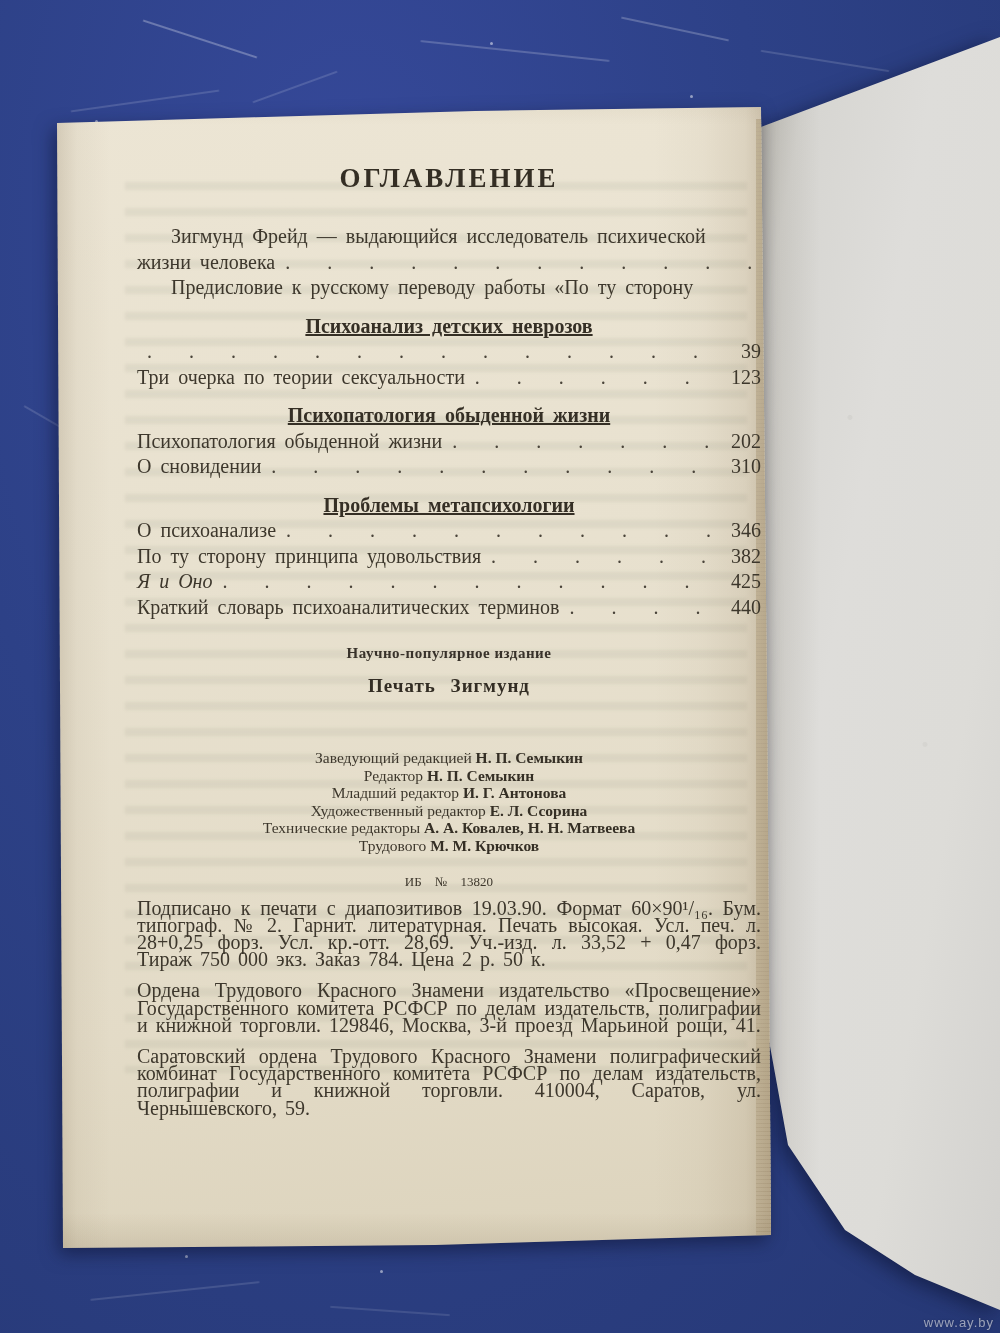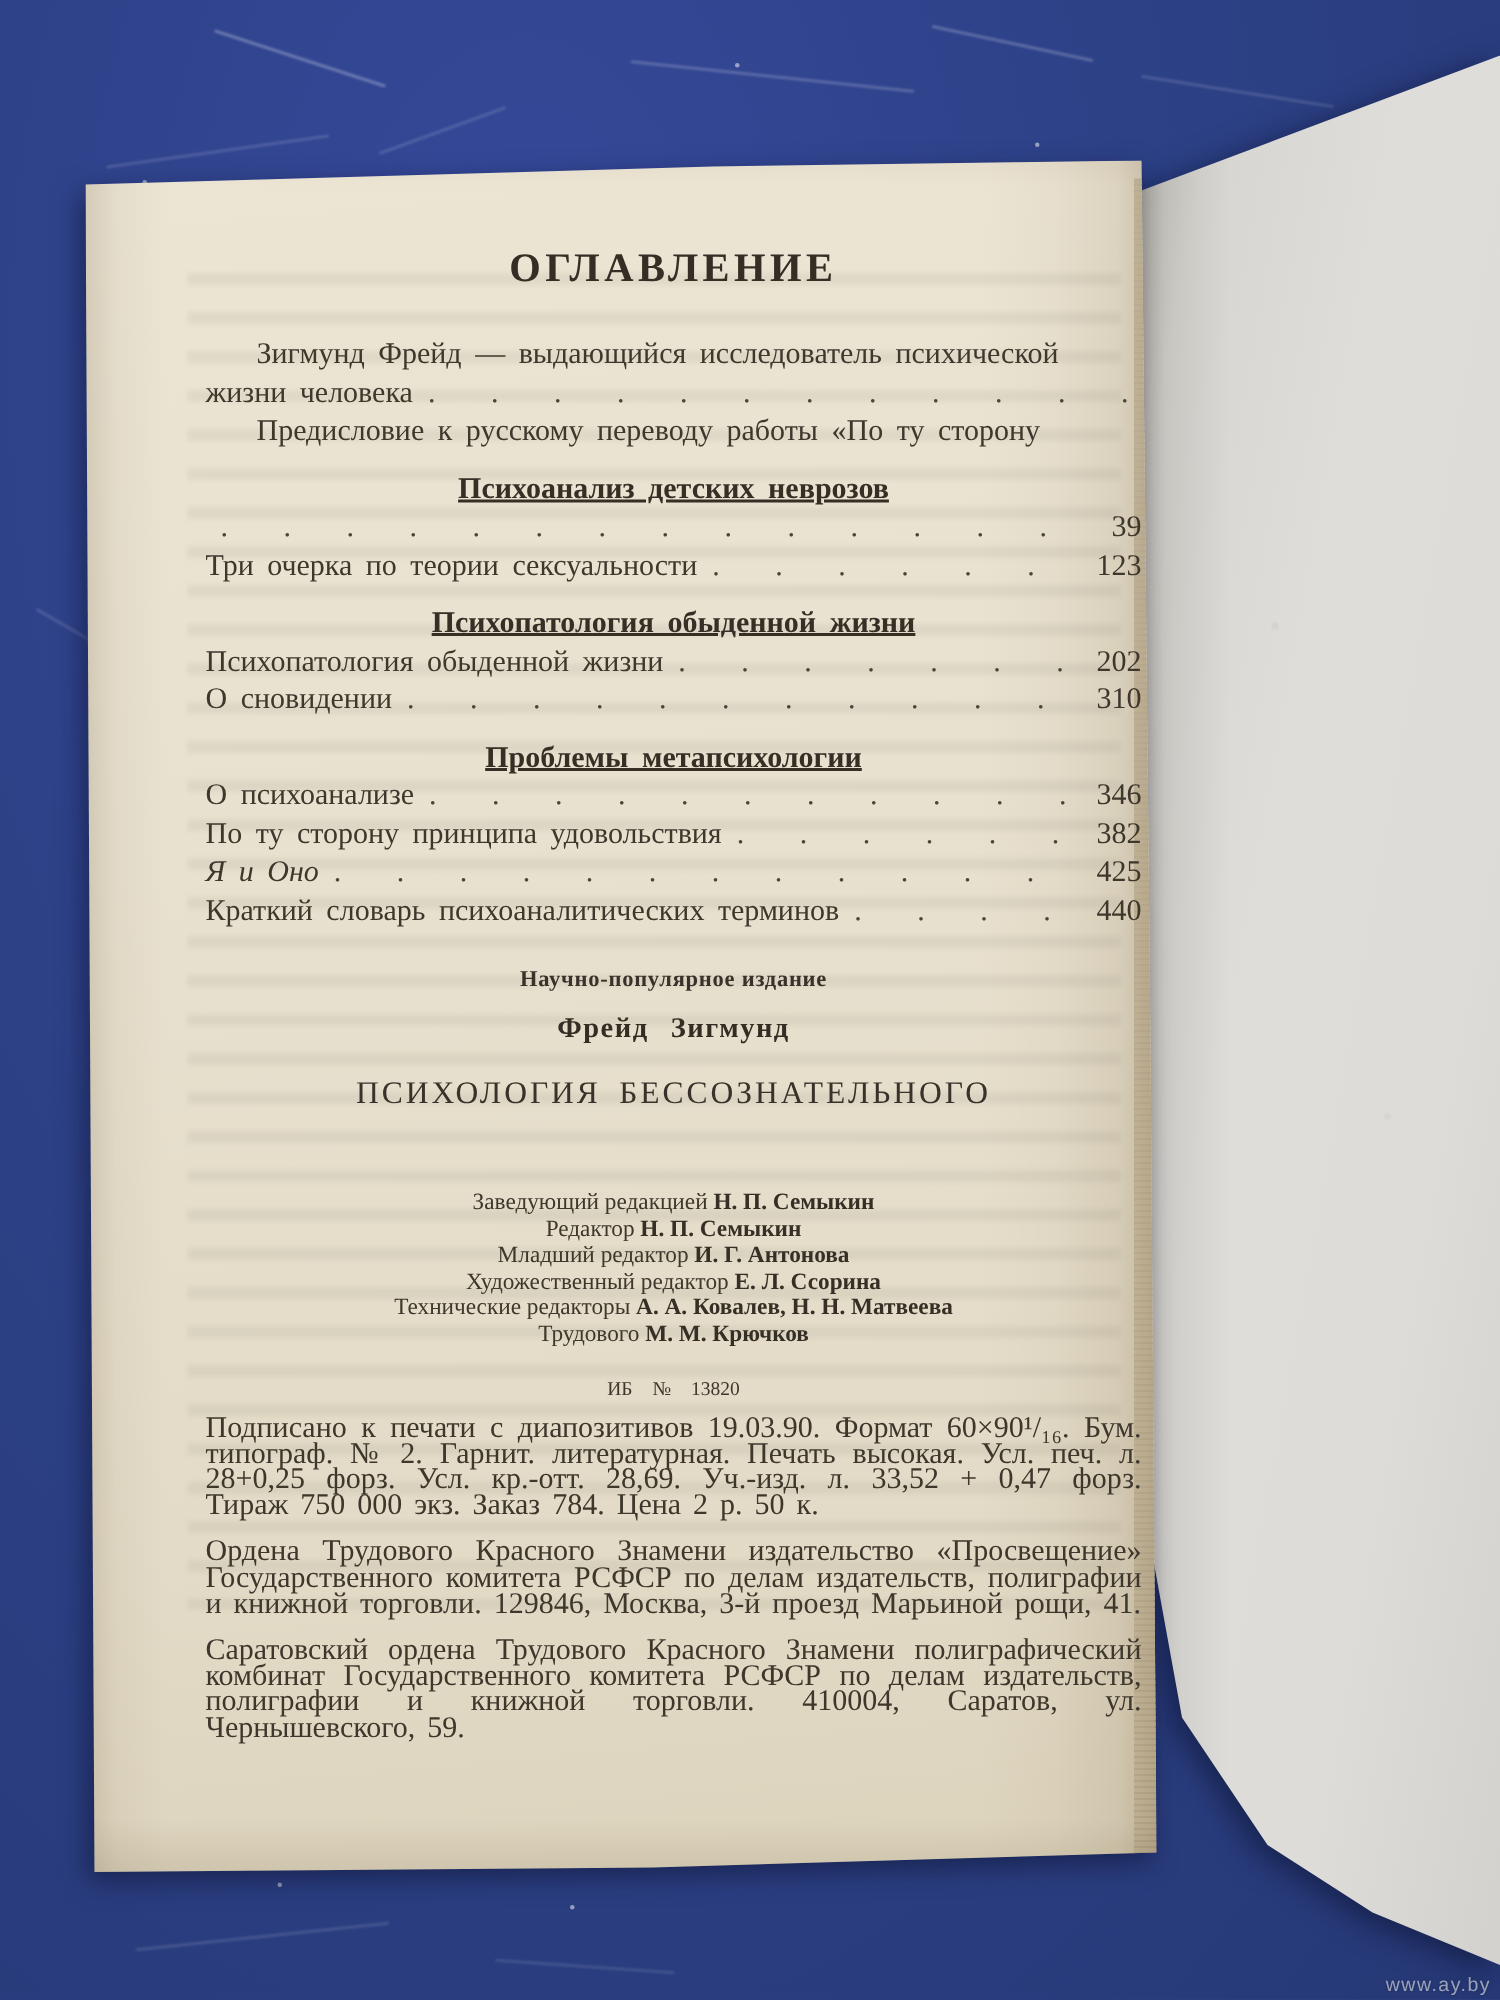--- a/index.html
+++ b/index.html
@@ -189,22 +189,21 @@
               <div class="toc-row">
                 <span class="toc-text">Краткий словарь психоаналитических терминов</span>
                 <span class="leader"></span>
                 <span class="pg">440</span>
               </div>
             </div>
           </div>
 
         <div class="colophon">
           <p class="edition">Научно-популярное издание</p>
-          <p class="author">Фрейд Зигмунд</p>
-          <p class="booktitle">ПСИХОЛОГИЯ БЕССОЗНАТЕЛЬНОГО</p>
+          <p class="author">Печать Зигмунд</p>
           <div id="staff">
               <div class="staff-line"><span class="staff-role">Заведующий редакцией </span><span class="staff-name">Н. П. Семыкин</span></div>
               <div class="staff-line"><span class="staff-role">Редактор </span><span class="staff-name">Н. П. Семыкин</span></div>
               <div class="staff-line"><span class="staff-role">Младший редактор </span><span class="staff-name">И. Г. Антонова</span></div>
               <div class="staff-line"><span class="staff-role">Художественный редактор </span><span class="staff-name">Е. Л. Ссорина</span></div>
               <div class="staff-line"><span class="staff-role">Технические редакторы </span><span class="staff-name">А. А. Ковалев, Н. Н. Матвеева</span></div>
               <div class="staff-line"><span class="staff-role">Трудового </span><span class="staff-name">М. М. Крючков</span></div>
             </div>
           <p class="ib">ИБ № 13820</p>
           <p class="para">Подписано к печати с диапозитивов 19.03.90. Формат 60×90¹/₁₆. Бум. типограф. № 2. Гарнит. литературная. Печать высокая. Усл. печ. л. 28+0,25 форз. Усл. кр.-отт. 28,69. Уч.-изд. л. 33,52 + 0,47 форз. Тираж 750 000 экз. Заказ 784. Цена 2 р. 50 к.</p>

